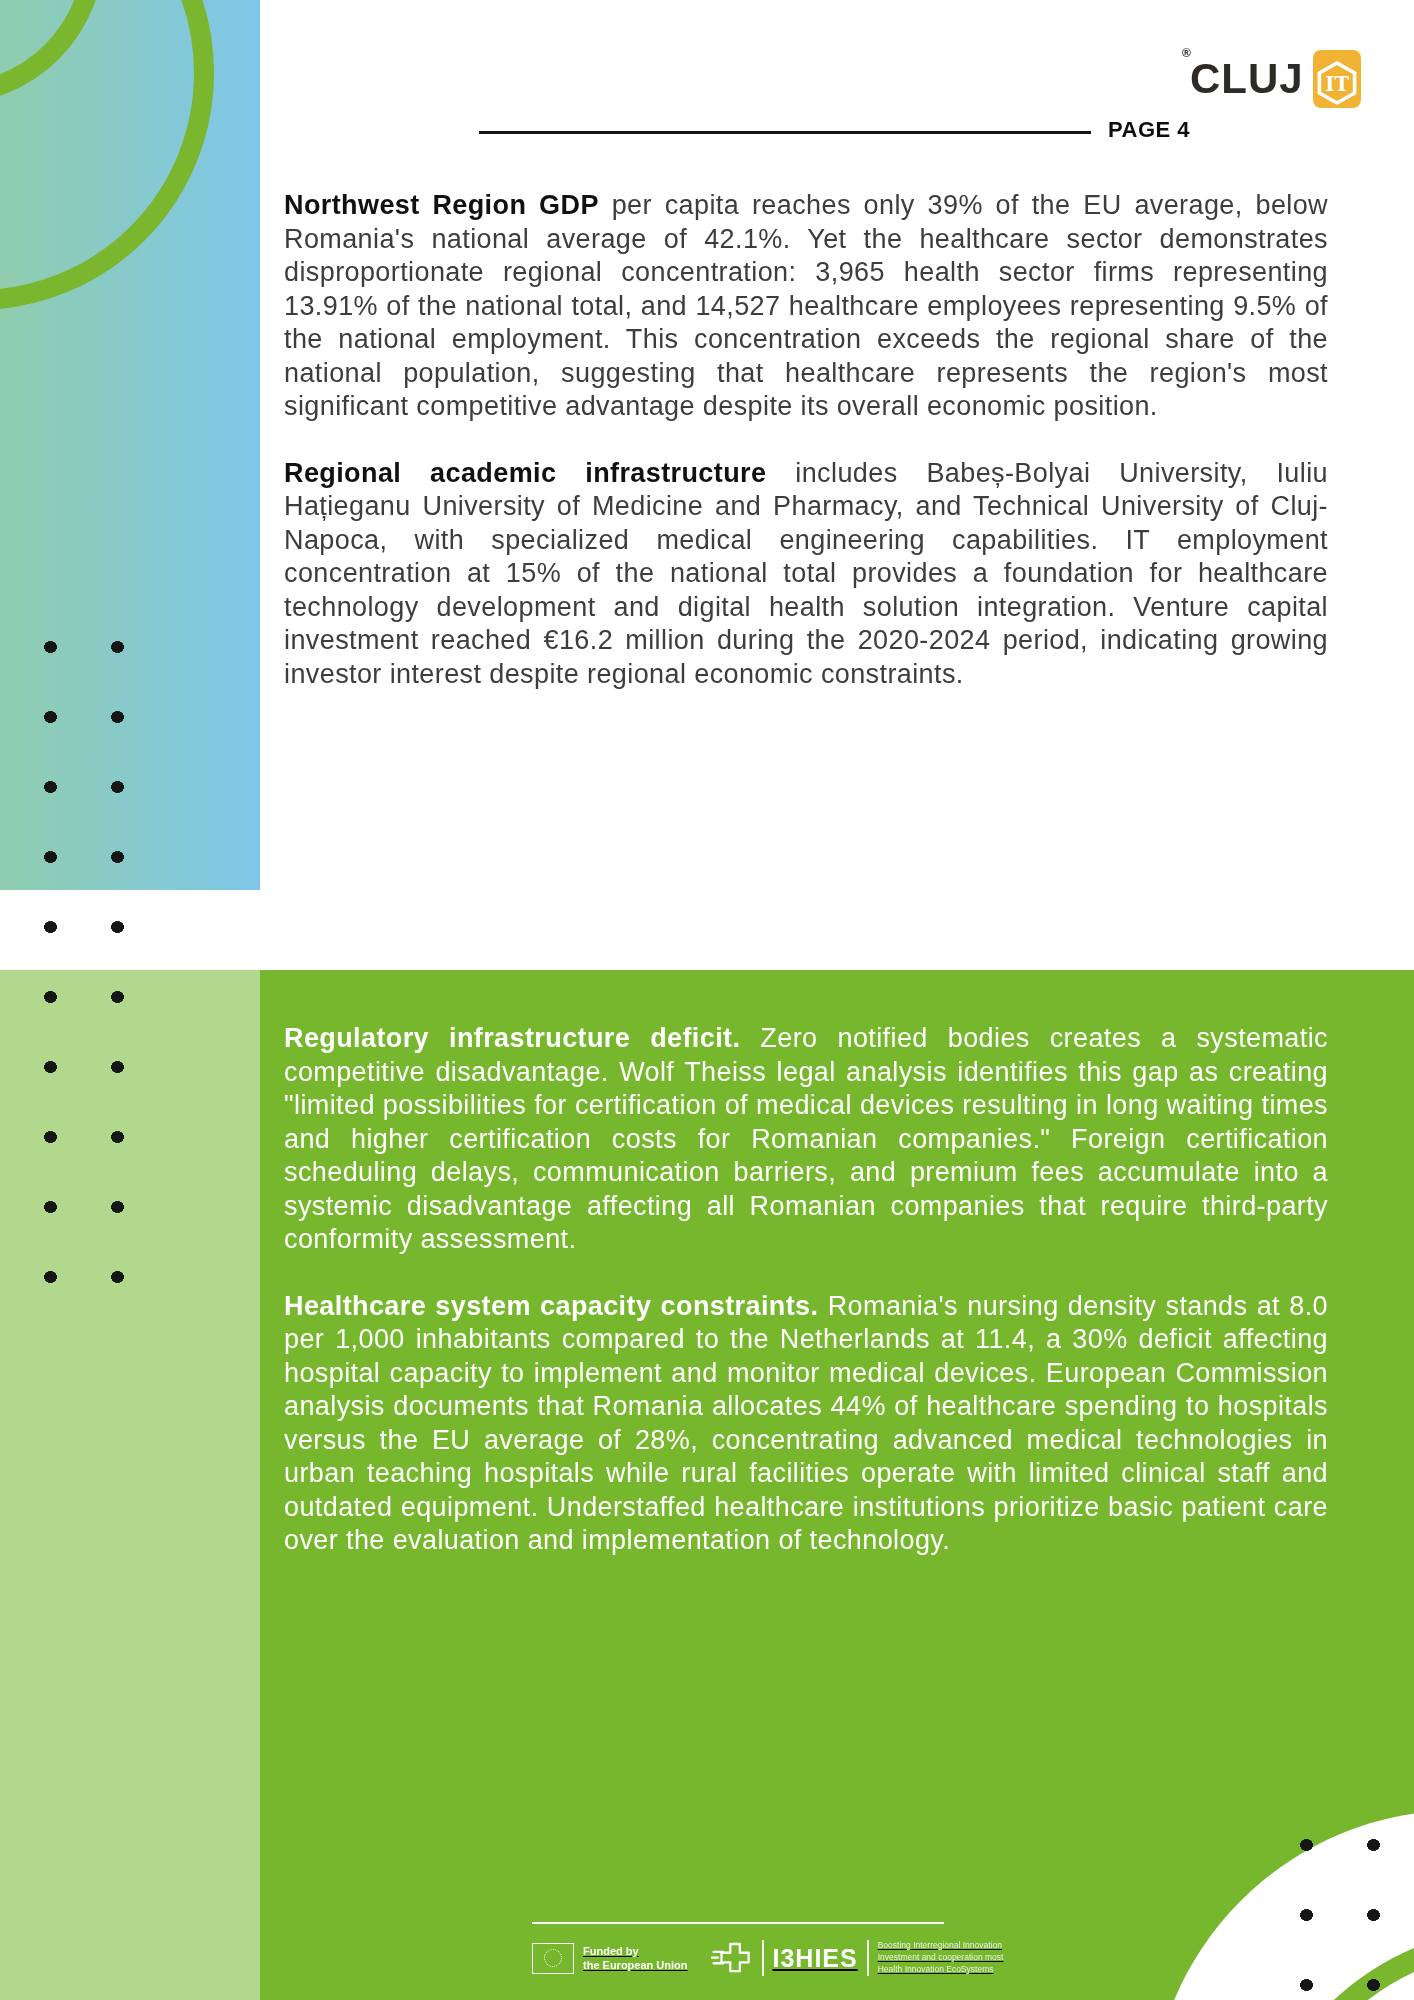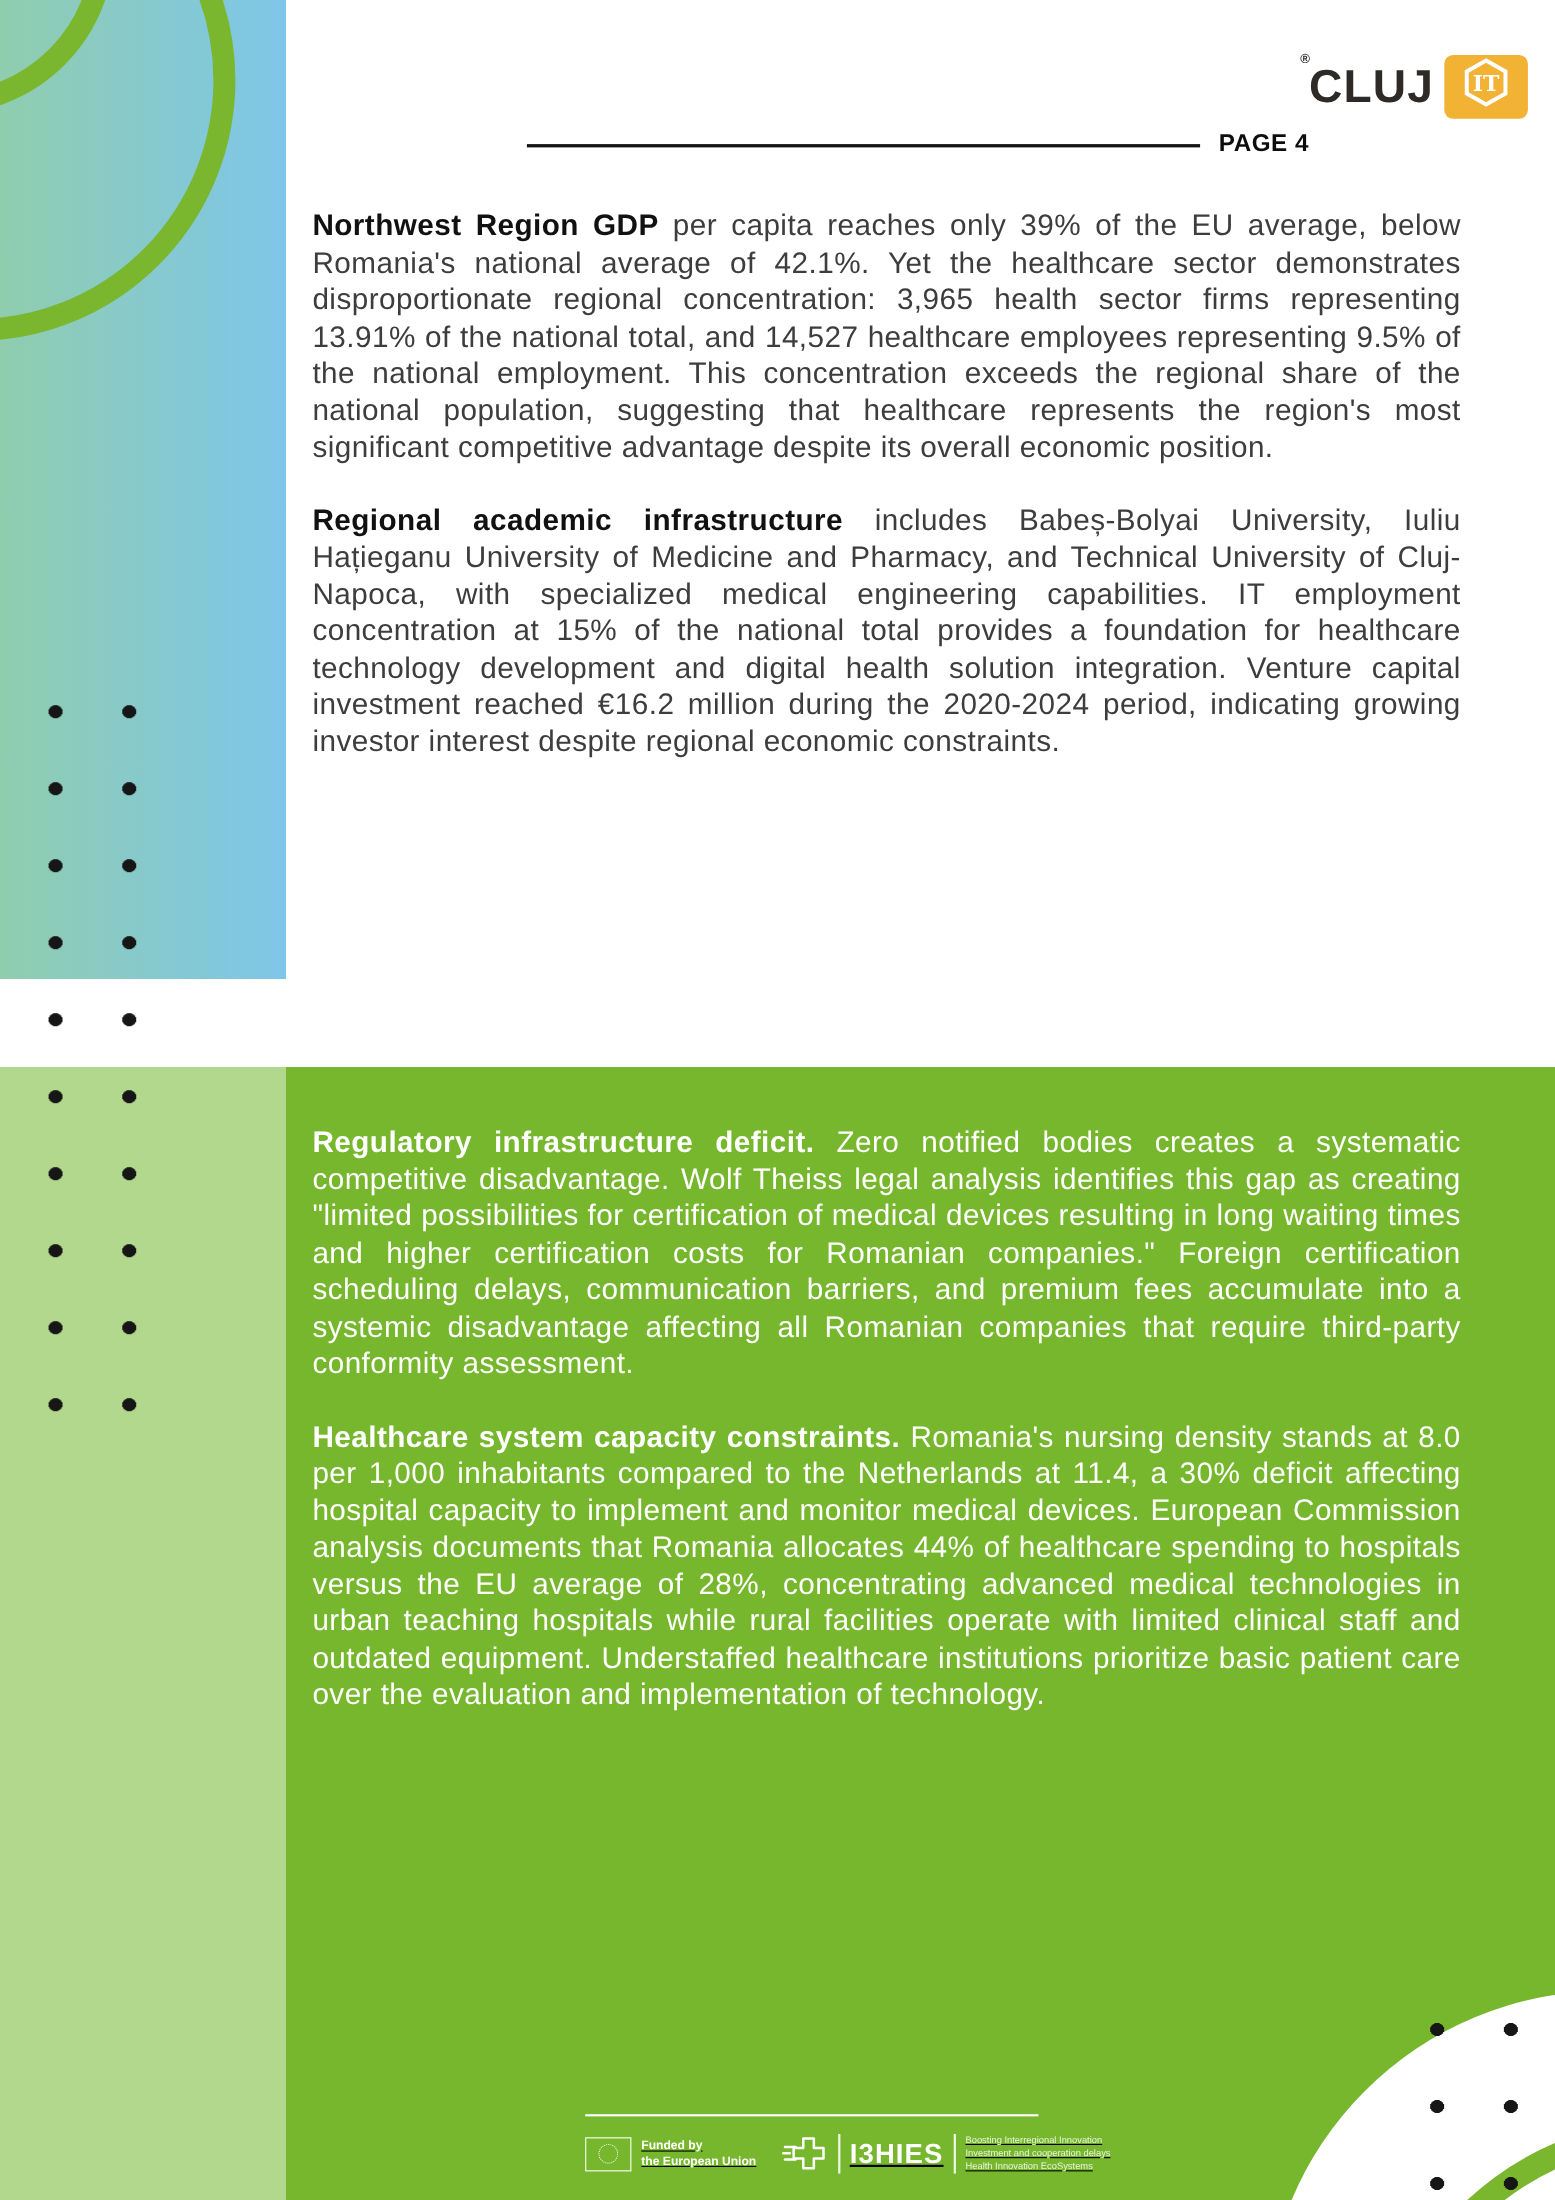--- a/index.html
+++ b/index.html
@@ -44,22 +44,22 @@
     background-size:67px 70px;
   }
   .dots-left{left:17px; top:612px; width:134px; height:700px;}
   .dots-br{left:1273px; top:1810px; width:134px; height:200px;}
 
   
   .brand{position:absolute; left:1190px; top:50px; display:flex; align-items:center; gap:9px;}
   .brand-reg{position:absolute; left:-8px; top:-4px; font-size:12px; font-weight:bold; color:#2e2a27;}
   .brand-name{font-size:42px; font-weight:800; color:#2e2a27; letter-spacing:1px; line-height:1;}
   .brand-badge{
-    width:76px; height:58px; background:#f2b234; border-radius:8px;
-    display:flex; align-items:flex-start; justify-content:center;
+    width:48px; height:58px; background:#f2b234; border-radius:8px;
+    display:flex; align-items:flex-end; justify-content:center;
   }
   .header-rule{position:absolute; left:479px; top:131px; width:612px; height:3px; background:#141414;}
   .page-label{
     position:absolute; left:1108px; top:117px;
     font-size:22px; font-weight:bold; color:#0d0d0d; letter-spacing:.5px;
   }
 
   
   .content{position:absolute; left:284px; width:1044px; text-align:justify;}
   .content p{margin:0 0 33px 0; font-size:27px; line-height:33.5px; letter-spacing:.4px;}
@@ -137,19 +137,19 @@
           <line x1="3" y1="13" x2="14" y2="13"></line>
           <line x1="1" y1="19.5" x2="8" y2="19.5"></line>
           <line x1="3" y1="26" x2="14" y2="26"></line>
         </g>
       </svg>
       <span class="vbar"></span>
       <span class="program-name">I3HIES</span>
       <span class="vbar"></span>
       <span class="tagline">
         <span>Boosting Interregional Innovation</span><br>
-        <span>Investment and cooperation delays</span><br>
+        <span>Investment and cooperation most</span><br>
         <span>Health Innovation EcoSystems</span>
       </span>
     </div>
   </div>
 
 </div>
 
 </body></html>

